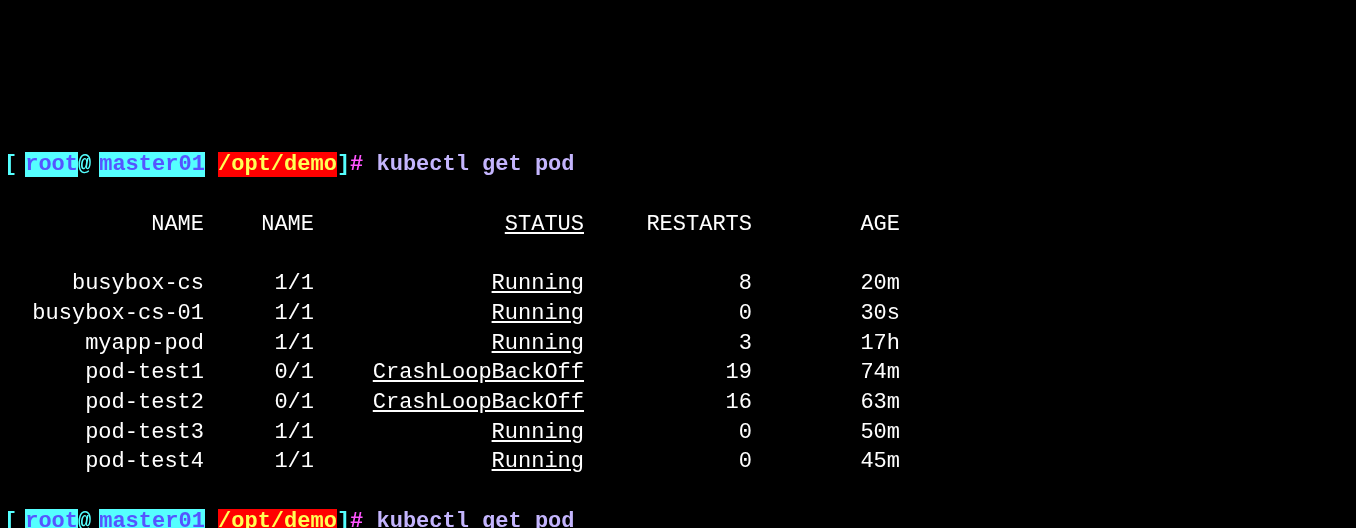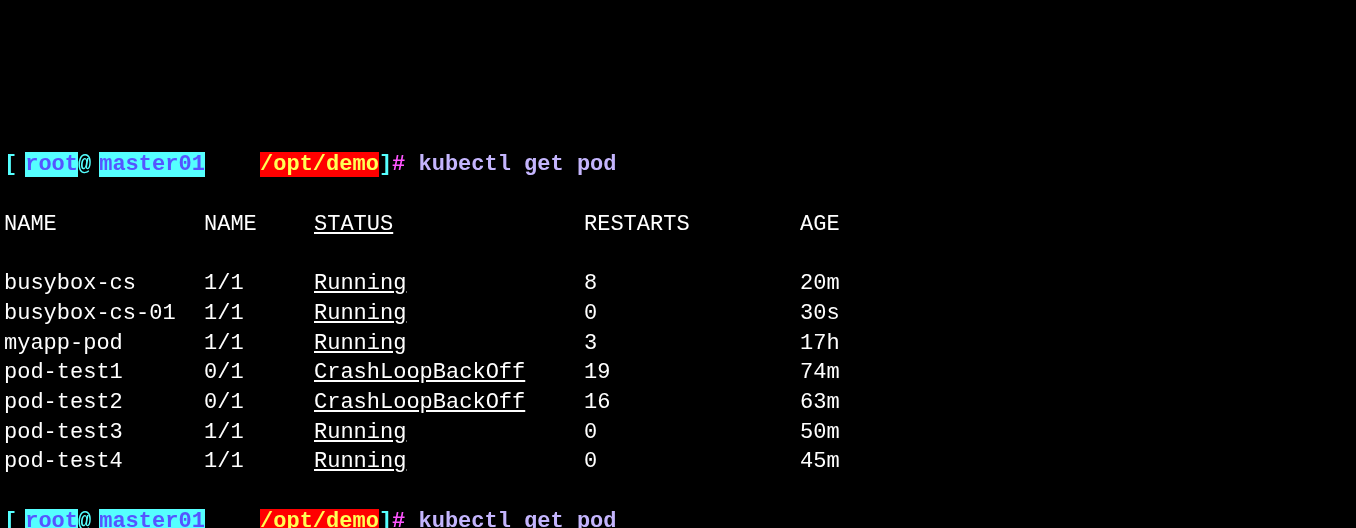--- a/index.html
+++ b/index.html
@@ -27,32 +27,32 @@
       margin-left: 8px;
     }
     .at {
       color: #55ffff;
       font-weight: bold;
     }
     .path {
       color: #ffff55;
       background: #ff0000;
       font-weight: bold;
-      margin-left: 42px;
     }
     .hash {
       color: #ff55ff;
       font-weight: bold;
     }
     .cmd {
       color: #c4b5fd;
       font-weight: bold;
     }
     .row {
       display: flex;
+      text-align: right;
     }
     .col-name { width: 200px; flex-shrink: 0; }
     .col-ready { width: 110px; flex-shrink: 0; }
     .col-status { width: 270px; flex-shrink: 0; text-decoration: underline; }
     .col-restarts { width: 168px; flex-shrink: 0; }
     .col-age { width: 100px; flex-shrink: 0; margin-left: 48px; }
   </style>
 </head>
 <body>
 

